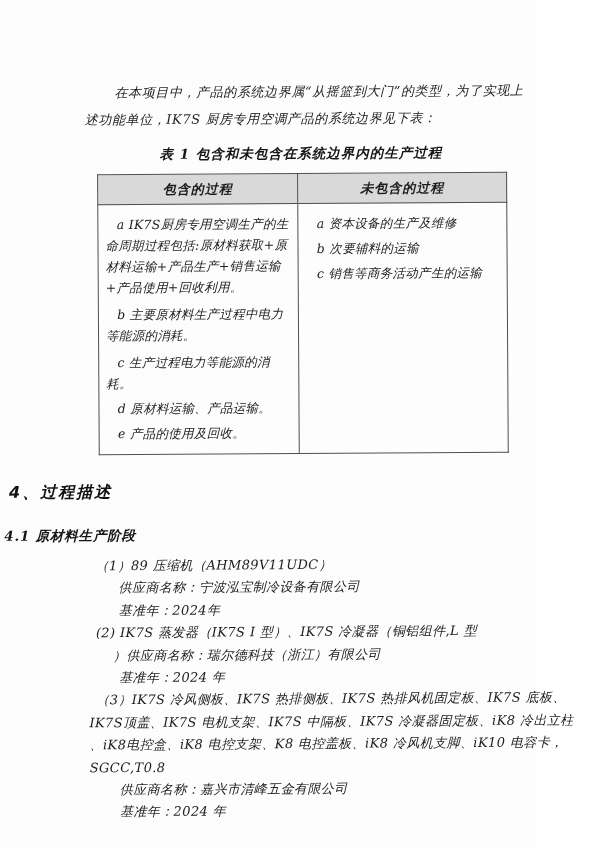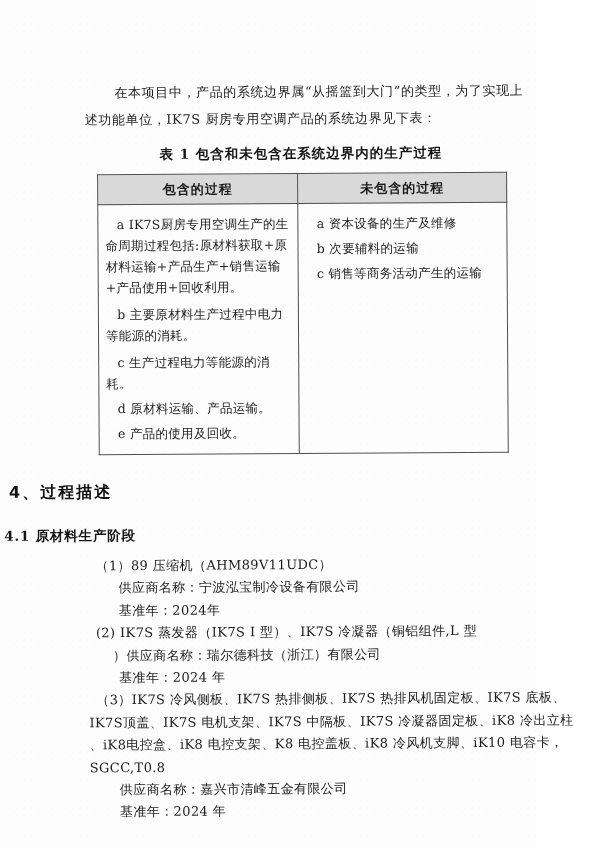--- a/index.html
+++ b/index.html
@@ -10,20 +10,21 @@
     color:#222;
     overflow:hidden;
   }
   .page{
     position:relative;
     width:536px;height:848px;
     background:#fdfdfd;
     background-image:
       radial-gradient(rgba(0,0,0,0.012) 1px, transparent 1px);
     background-size:7px 7px;
+    font-style:italic;
   }
   .content{
     position:absolute;left:0;top:0;width:600px;
     padding:78px 0 0 0;
     transform:rotate(-0.35deg);
     transform-origin:50% 0;
   }
   .textblock{ margin:0 78px 0 84px; }
   .line{ white-space:nowrap; }
 

